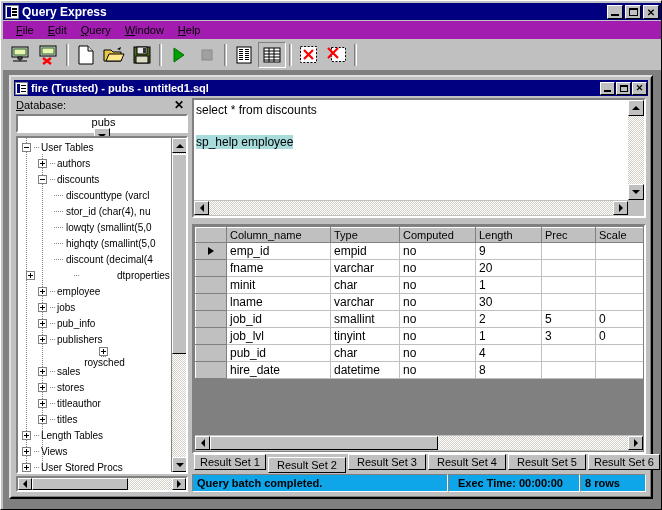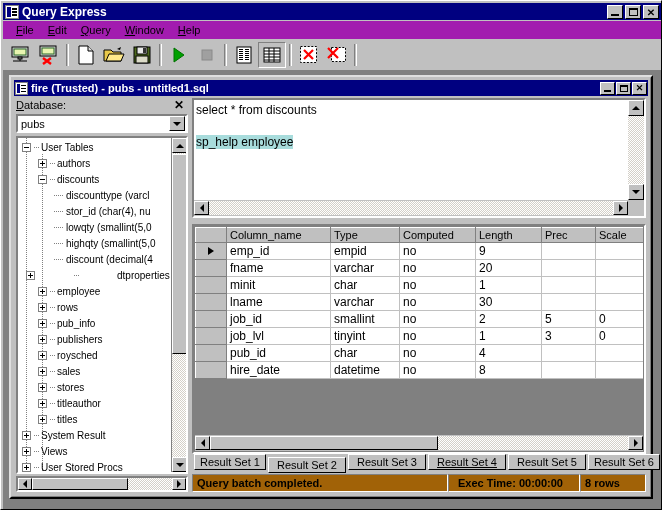--- a/index.html
+++ b/index.html
@@ -79,21 +79,21 @@
 
   
   .dbpanel{position:absolute;left:4px;top:20px;width:172px;bottom:4px;}
   .db-head{display:flex;align-items:center;justify-content:space-between;height:14px;padding:0 2px 0 0;}
   .db-label{font-size:11px;color:#000;}
   .db-label u{text-decoration:underline;}
   .db-close{font-weight:bold;font-size:12px;line-height:11px;color:#000;cursor:default;padding:0 2px;}
   .db-combo{position:relative;height:19px;margin-top:2px;background:#fff;
     border-left:2px solid #808080;border-top:2px solid #808080;
     border-right:2px solid #fff;border-bottom:2px solid #fff;box-sizing:border-box;
-    display:flex;align-items:center;}
+    display:flex;align-items:center;flex-direction:column;}
   .db-combo .val{padding-left:3px;font-size:11px;flex:1;}
   .db-arrow{width:16px;height:15px;background:#c0c0c0;margin-right:1px;
     border-left:1px solid #fff;border-top:1px solid #fff;
     border-right:1px solid #000;border-bottom:1px solid #000;box-sizing:border-box;
     display:flex;align-items:center;justify-content:center;flex:none;}
   .arrow-d{width:0;height:0;border-left:4px solid transparent;border-right:4px solid transparent;border-top:4px solid #000;}
   .arrow-u{width:0;height:0;border-left:4px solid transparent;border-right:4px solid transparent;border-bottom:4px solid #000;}
   .arrow-l{width:0;height:0;border-top:4px solid transparent;border-bottom:4px solid transparent;border-right:4px solid #000;}
   .arrow-r{width:0;height:0;border-top:4px solid transparent;border-bottom:4px solid transparent;border-left:4px solid #000;}
 
@@ -173,21 +173,21 @@
   .tabrow{position:absolute;left:0;bottom:20px;right:0;height:18px;}
   .rtab{position:absolute;height:16px;background:#c0c0c0;
     border-left:1px solid #fff;border-top:1px solid #fff;
     border-right:1px solid #000;border-bottom:1px solid #000;box-sizing:border-box;
     font-size:11px;line-height:14px;text-align:center;white-space:nowrap;color:#000;}
   .rtab.active{top:2px;border-left:1px solid #fff;border-top:1px solid #fff;
     border-right:1px solid #000;border-bottom:1px solid #000;}
 
   
   .statusrow{position:absolute;left:0;bottom:0;right:0;height:18px;display:flex;}
-  .spanel{background:#a16207;
+  .spanel{background:#0ea5e9;
     border-left:1px solid #808080;border-top:1px solid #808080;
     border-right:1px solid #fff;border-bottom:1px solid #fff;box-sizing:border-box;
     font-size:11px;font-weight:bold;display:flex;align-items:center;padding-left:4px;color:#000;}
 
   
   svg{display:block;}
 </style>
 </head>
 <body>
 
@@ -378,33 +378,33 @@
                   <span class="tlabel">dtproperties</span>
                 </div>
                 <div class="tnode" style="padding-left: 20px;">
                   <span class="tbox plus"></span>
                   <span class="tdots" style="width: 5px;"></span>
                   <span class="tlabel">employee</span>
                 </div>
                 <div class="tnode" style="padding-left: 20px;">
                   <span class="tbox plus"></span>
                   <span class="tdots" style="width: 5px;"></span>
-                  <span class="tlabel">rows</span>
+                  <span class="tlabel">jobs</span>
                 </div>
                 <div class="tnode" style="padding-left: 20px;">
                   <span class="tbox plus"></span>
                   <span class="tdots" style="width: 5px;"></span>
                   <span class="tlabel">pub_info</span>
                 </div>
                 <div class="tnode" style="padding-left: 20px;">
                   <span class="tbox plus"></span>
                   <span class="tdots" style="width: 5px;"></span>
                   <span class="tlabel">publishers</span>
                 </div>
-                <div class="tnode" style="padding-left: 20px;">
+                <div class="tnode" style="padding-left: 20px; flex-direction: column;">
                   <span class="tbox plus"></span>
                   <span class="tdots" style="width: 5px;"></span>
                   <span class="tlabel">roysched</span>
                 </div>
                 <div class="tnode" style="padding-left: 20px;">
                   <span class="tbox plus"></span>
                   <span class="tdots" style="width: 5px;"></span>
                   <span class="tlabel">sales</span>
                 </div>
                 <div class="tnode" style="padding-left: 20px;">
@@ -418,21 +418,21 @@
                   <span class="tlabel">titleauthor</span>
                 </div>
                 <div class="tnode" style="padding-left: 20px;">
                   <span class="tbox plus"></span>
                   <span class="tdots" style="width: 5px;"></span>
                   <span class="tlabel">titles</span>
                 </div>
                 <div class="tnode" style="padding-left: 4px;">
                   <span class="tbox plus"></span>
                   <span class="tdots" style="width: 5px;"></span>
-                  <span class="tlabel">System Result</span>
+                  <span class="tlabel">Length Tables</span>
                 </div>
                 <div class="tnode" style="padding-left: 4px;">
                   <span class="tbox plus"></span>
                   <span class="tdots" style="width: 5px;"></span>
                   <span class="tlabel">Views</span>
                 </div>
                 <div class="tnode" style="padding-left: 4px;">
                   <span class="tbox plus"></span>
                   <span class="tdots" style="width: 5px;"></span>
                   <span class="tlabel">User Stored Procs</span>
@@ -601,21 +601,21 @@
               <div class="hsb-btn" style="right:0;top:1px;width:15px;height:14px;">
                   <span class="arrow-r"></span>
                 </div>
             </div>
           </div>
 
           <div class="tabrow" id="tabrow">
               <div class="rtab" style="left: 2px; width: 72px; top: 0px;">Result Set 1</div>
               <div class="rtab active" style="left: 76px; width: 78px; top: 3px;">Result Set 2</div>
               <div class="rtab" style="left: 156px; width: 78px; top: 0px;">Result Set 3</div>
-              <div class="rtab" style="left: 236px; width: 78px; top: 0px; text-decoration: underline;">Result Set 4</div>
+              <div class="rtab" style="left: 236px; width: 78px; top: 0px;">Result Set 4</div>
               <div class="rtab" style="left: 316px; width: 78px; top: 0px;">Result Set 5</div>
               <div class="rtab" style="left: 396px; width: 72px; top: 0px;">Result Set 6</div>
             </div>
 
           <div class="statusrow">
             <div class="spanel" style="flex:1 1 auto;">Query batch completed.</div>
             <div class="spanel" style="width:132px;flex:none;padding-left:9px;">Exec Time: 00:00:00</div>
             <div class="spanel" style="width:66px;flex:none;">8 rows</div>
           </div>
 

